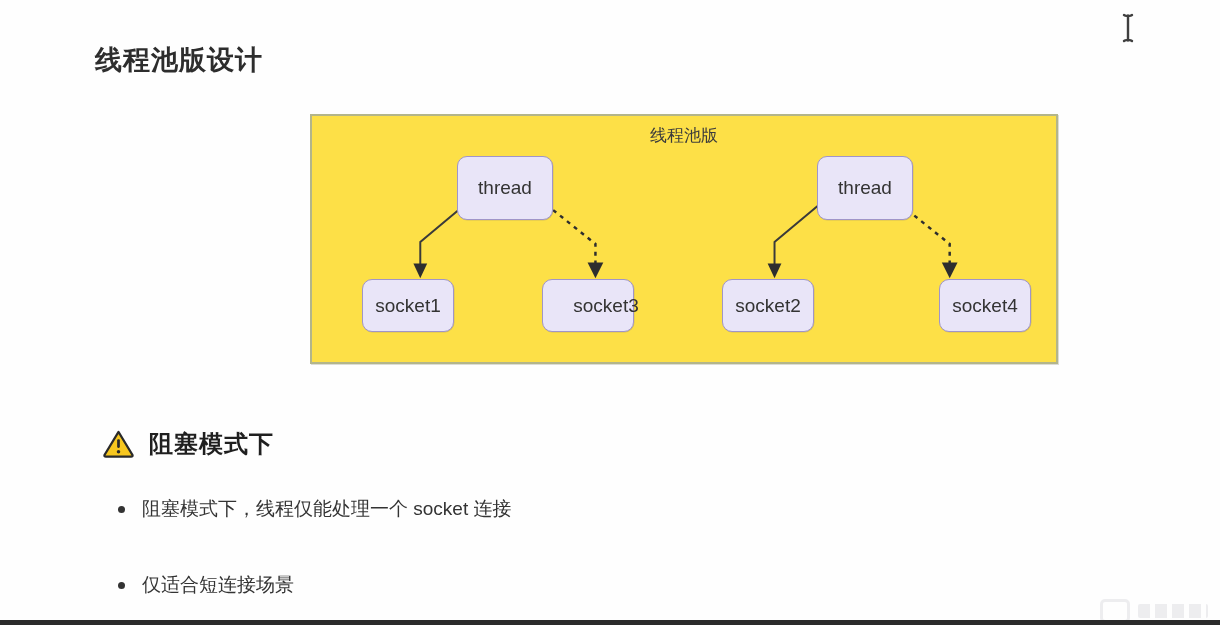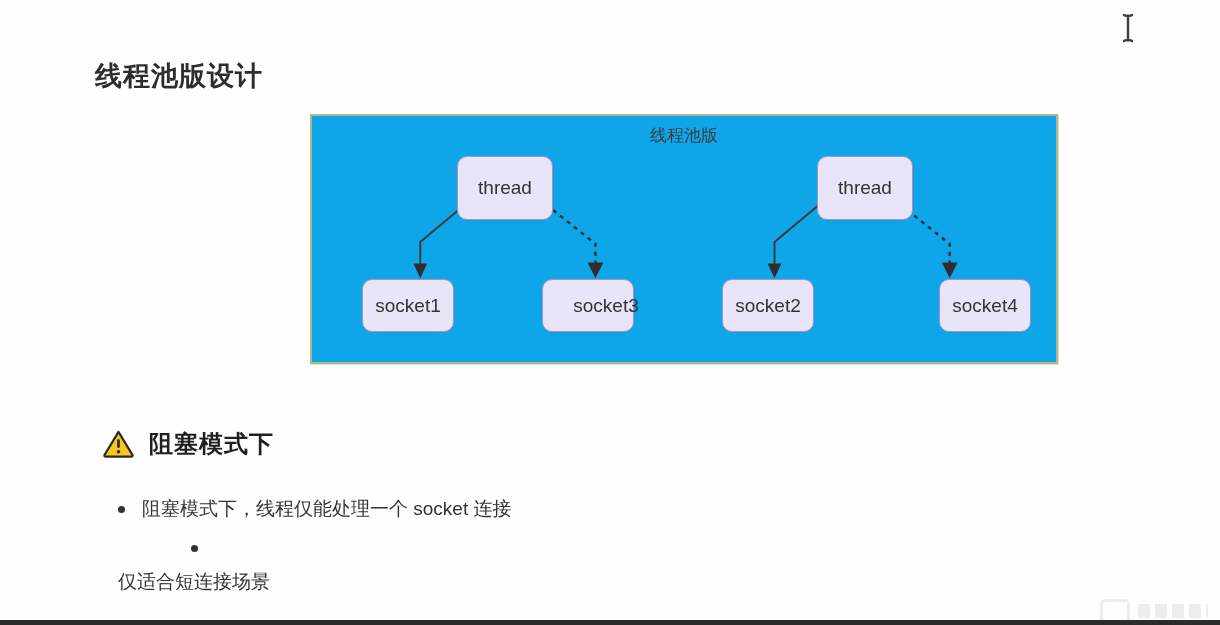--- a/index.html
+++ b/index.html
@@ -10,35 +10,35 @@
     background: #fefefe;
     font-family: "Liberation Sans", "DejaVu Sans", sans-serif;
     overflow: hidden;
     position: relative;
   }
   .stage { position: absolute; inset: 0; }
 
   .page-title {
     position: absolute;
     left: 95px;
-    top: 40px;
+    top: 24px;
     font-size: 27px;
     font-weight: bold;
     color: #2d2d2d;
     letter-spacing: 1px;
   }
 
   
   .diagram-box {
     position: absolute;
     left: 310px;
     top: 114px;
     width: 748px;
     height: 250px;
-    background: #0ea5e9;
+    background: #fde047;
     border: 2px solid #b3b58a;
     box-sizing: border-box;
     box-shadow: 1px 1px 0 rgba(120,120,90,0.25);
   }
   .diagram-label {
     position: absolute;
     top: 8px;
     left: 0;
     width: 100%;
     text-align: center;
@@ -94,21 +94,21 @@
     color: #333333;
   }
   .bullet-item .dot {
     width: 7px;
     height: 7px;
     border-radius: 50%;
     background: #333333;
     flex: 0 0 auto;
   }
   #bullet-0 { top: 496px; }
-  #bullet-1 { top: 545px; flex-direction: column; }
+  #bullet-1 { top: 572px; }
 
   
   .text-cursor {
     position: absolute;
     left: 1120px;
     top: 12px;
     width: 16px;
     height: 32px;
   }
   .bottom-bar {

